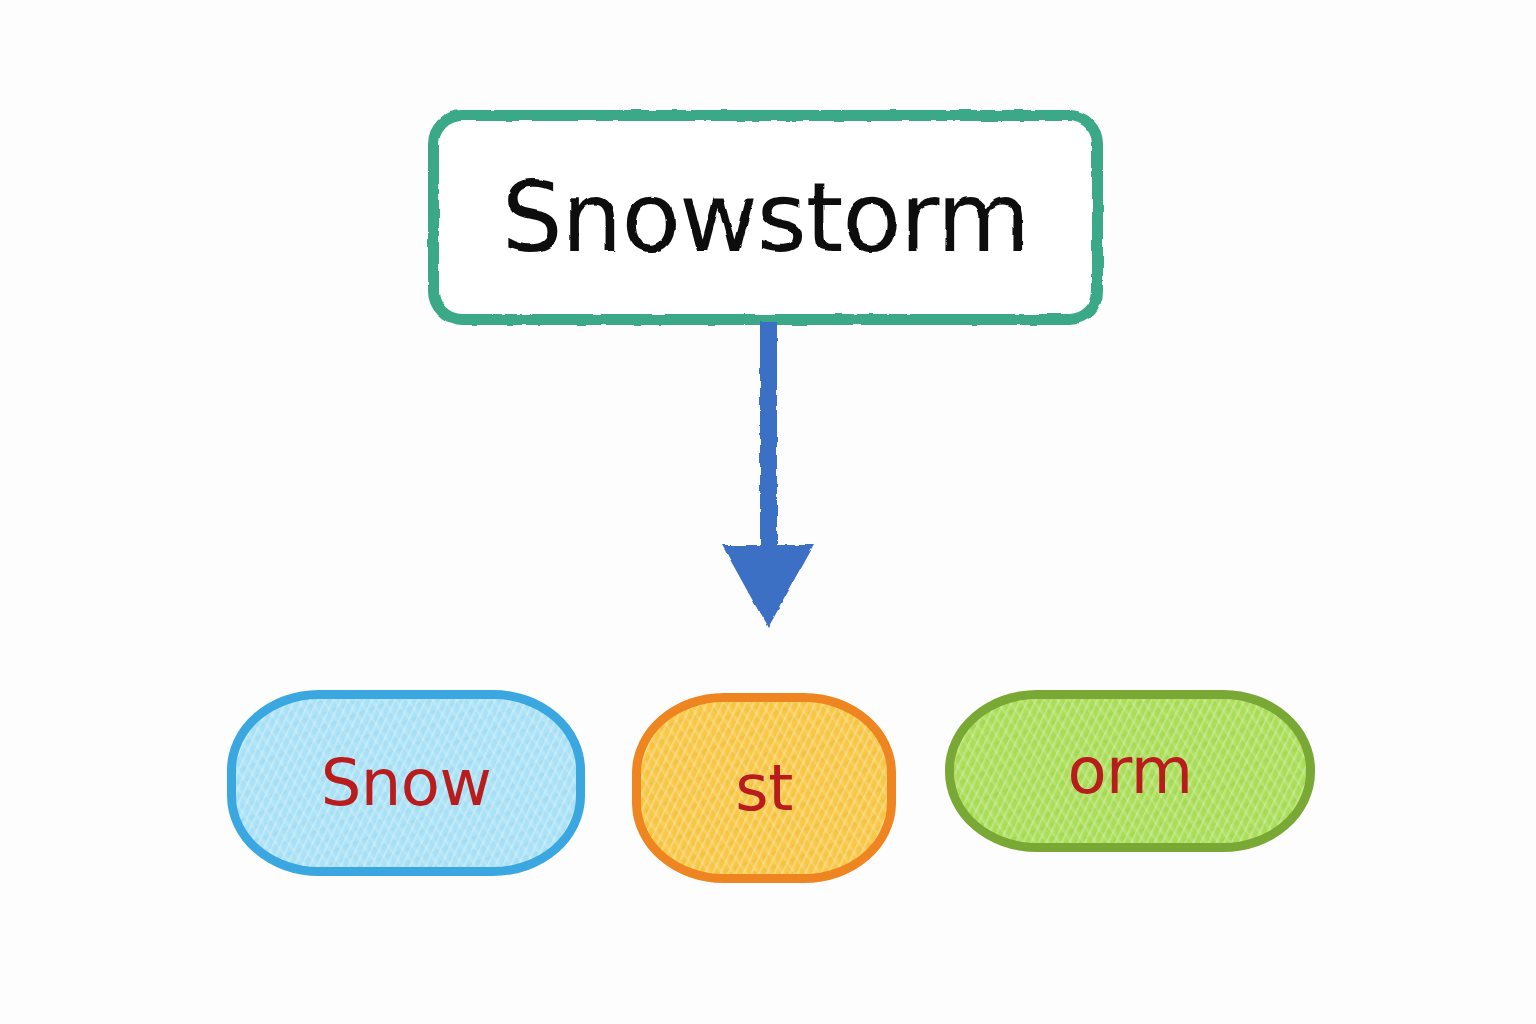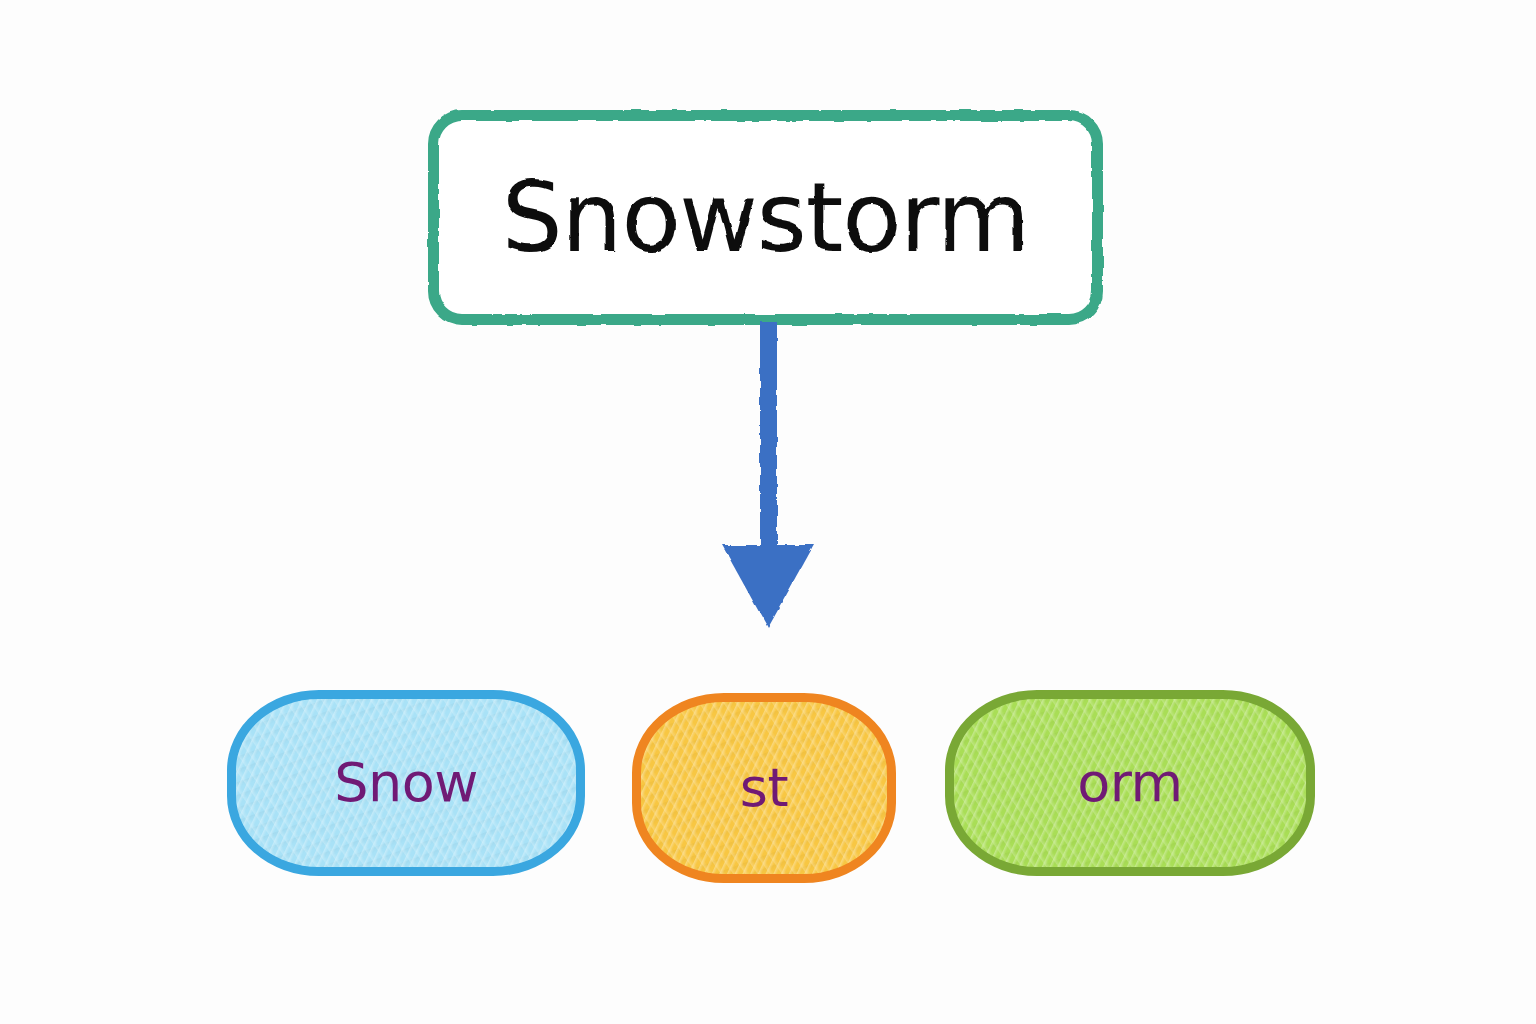--- a/index.html
+++ b/index.html
@@ -83,23 +83,23 @@
       repeating-linear-gradient(160deg,
         rgba(0,0,0,0.00) 0px,
         rgba(0,0,0,0.00) 6px,
         rgba(0,0,0,0.05) 7px,
         rgba(0,0,0,0.00) 12px);
   }
   .pill .pill-label {
     position: relative;
     z-index: 2;
     font-family: "DejaVu Sans", sans-serif;
-    font-size: 54px;
+    font-size: 64px;
     font-weight: 400;
-    color: #701a75;
+    color: #b91c1c;
     line-height: 1;
     white-space: nowrap;
     letter-spacing: -0.5px;
   }
 
   #pill-snow {
     left: 227px;
     top: 690px;
     width: 358px;
     height: 186px;
@@ -111,21 +111,21 @@
     top: 693px;
     width: 264px;
     height: 190px;
     background: #f8c743;
     border: 9px solid #ef8520;
   }
   #pill-orm {
     left: 945px;
     top: 690px;
     width: 370px;
-    height: 186px;
+    height: 162px;
     background: #a9de56;
     border: 9px solid #79a835;
     align-items: center;
   }
 
   svg.defs-only { position: absolute; width: 0; height: 0; }
 </style>
 </head>
 <body>
 

